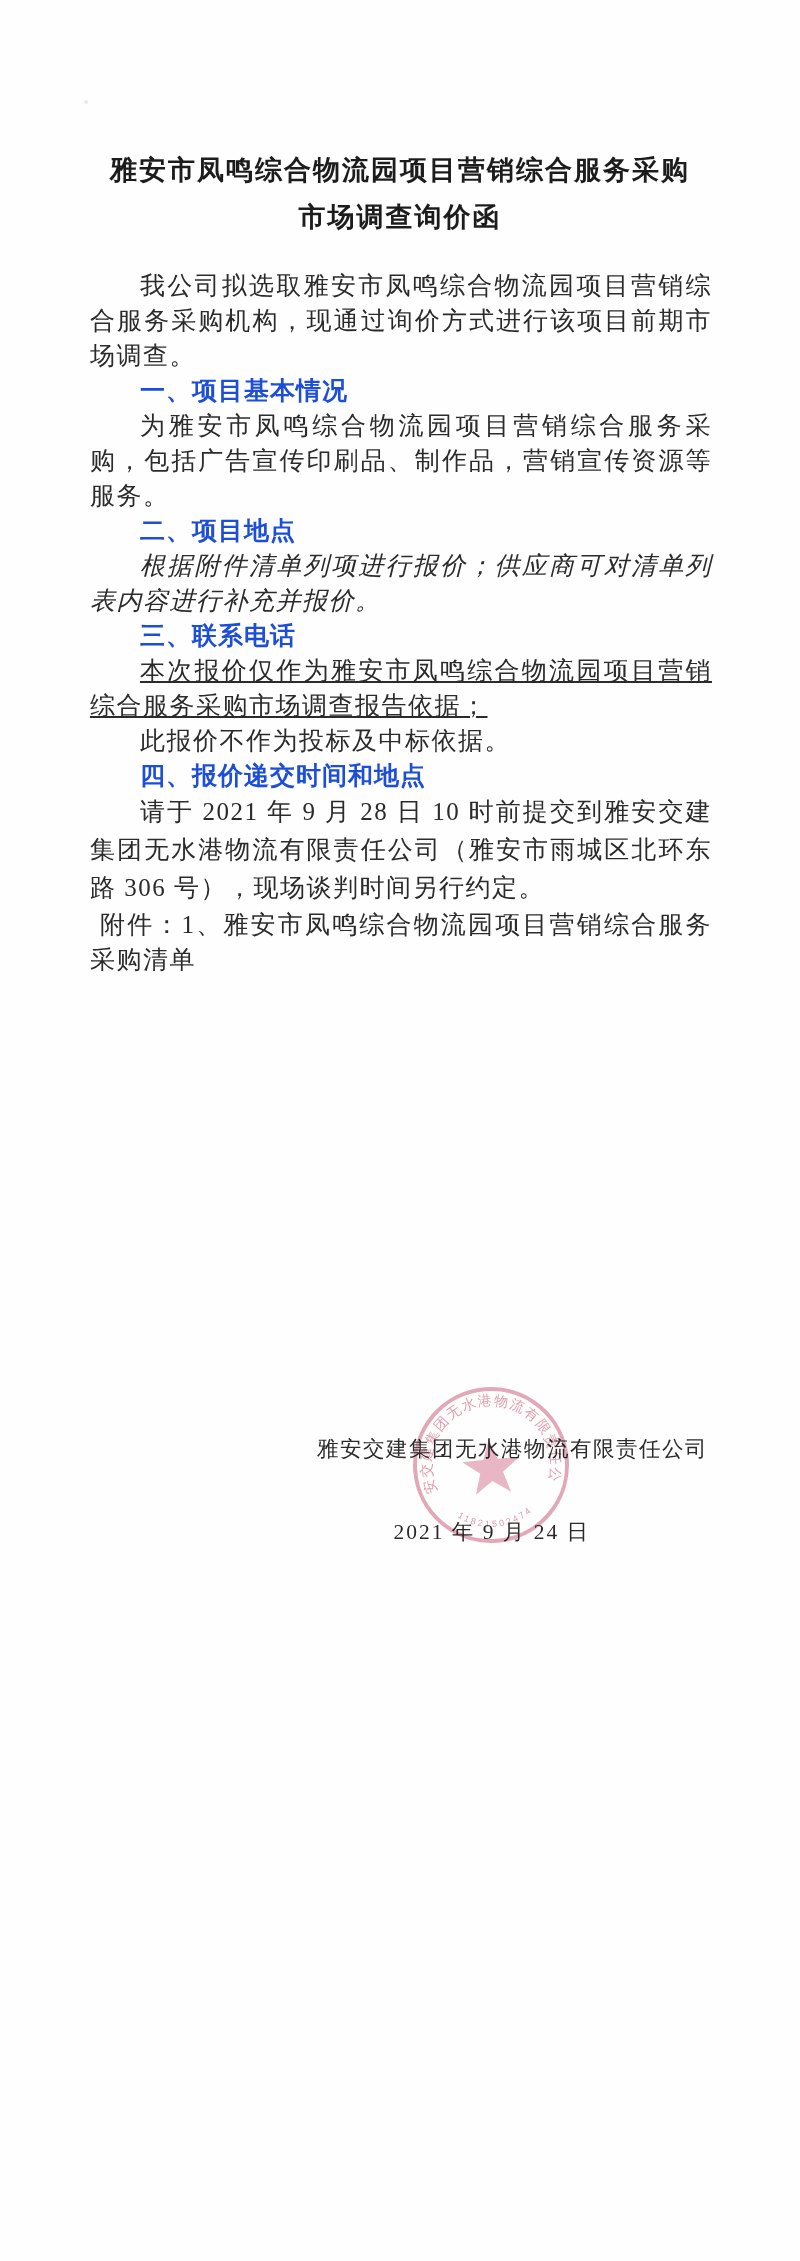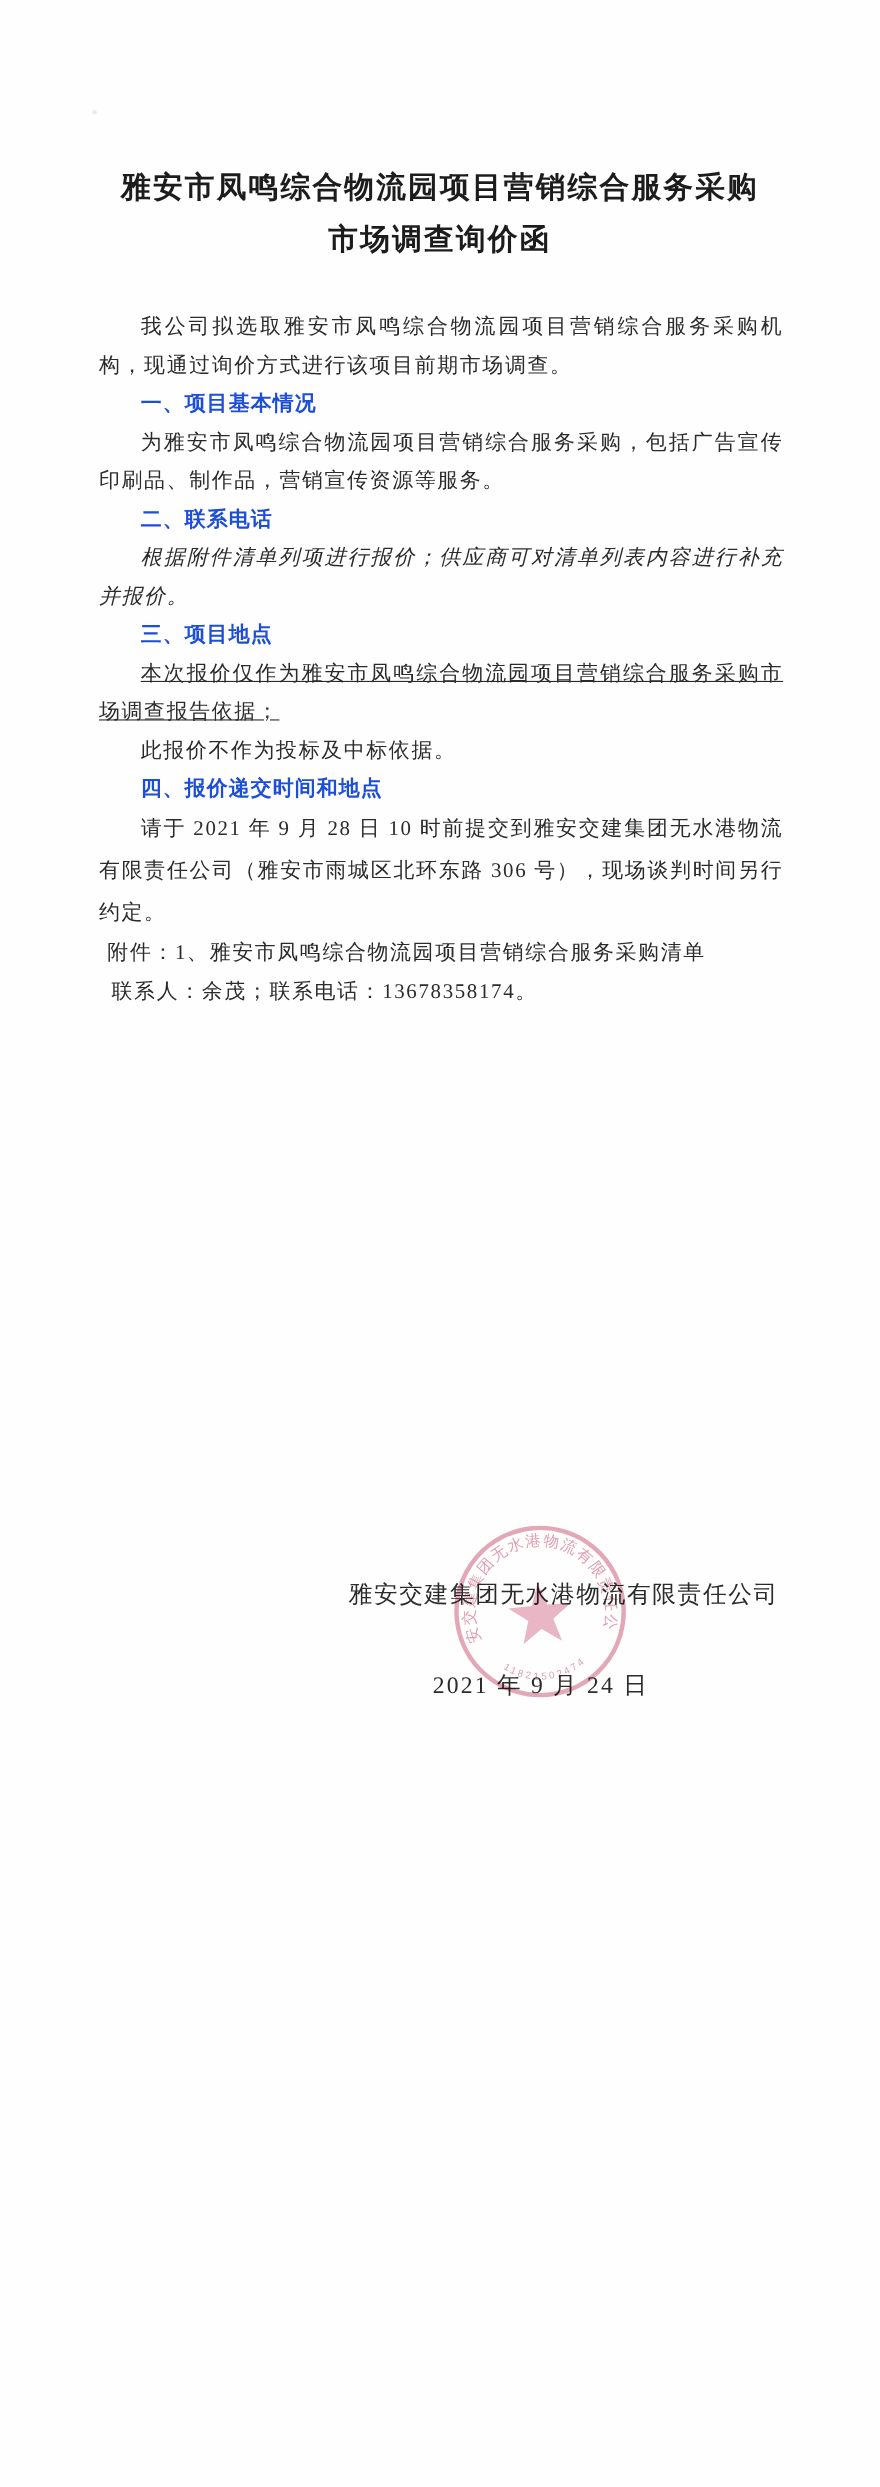--- a/index.html
+++ b/index.html
@@ -12,22 +12,22 @@
     color:#2b2b2b;
   }
   .title{
     position:absolute;top:147px;left:0;right:0;
     margin:0;text-align:center;
     font-size:27px;line-height:47px;font-weight:bold;
     color:#1c1c1c;letter-spacing:2px;
     font-family:"Liberation Serif","DejaVu Serif",serif;
   }
   .body-block{
-    position:absolute;top:280px;left:90px;width:622px;
-    font-size:19px;line-height:35px;letter-spacing:1.5px;
+    position:absolute;top:268px;left:90px;width:622px;
+    font-size:25px;line-height:35px;letter-spacing:1.5px;
     text-align:justify;
   }
   .body-block p{margin:0;text-indent:2em;}
   .heading{
     font-family:"Liberation Sans","DejaVu Sans",sans-serif;
     font-weight:bold;color:#1d4ed8;
     text-indent:2em;letter-spacing:1px;
   }
   .h1{margin-top:5px;}
   .p1{margin-top:7px;}
@@ -70,32 +70,31 @@
     <span>雅安市凤鸣综合物流园项目营销综合服务采购</span><br>
     <span>市场调查询价函</span>
   </h1>
 
   <div class="body-block">
     <p>我公司拟选取雅安市凤鸣综合物流园项目营销综合服务采购机构，现通过询价方式进行该项目前期市场调查。</p>
 
     <p class="heading h1">一、项目基本情况</p>
     <p class="p1">为雅安市凤鸣综合物流园项目营销综合服务采购，包括广告宣传印刷品、制作品，营销宣传资源等服务。</p>
 
-    <p class="heading h2">二、联系电话</p>
+    <p class="heading h2">二、项目地点</p>
     <p class="p2">根据附件清单列项进行报价；供应商可对清单列表内容进行补充并报价。</p>
 
-    <p class="heading h3">三、项目地点</p>
+    <p class="heading h3">三、联系电话</p>
     <p class="p3a">本次报价仅作为雅安市凤鸣综合物流园项目营销综合服务采购市场调查报告依据；</p>
     <p class="p3b">此报价不作为投标及中标依据。</p>
 
     <p class="heading h4">四、报价递交时间和地点</p>
     <p class="p4">请于 2021 年 9 月 28 日 10 时前提交到雅安交建集团无水港物流有限责任公司（雅安市雨城区北环东路 306 号），现场谈判时间另行约定。</p>
 
     <p class="attachment">附件：1、雅安市凤鸣综合物流园项目营销综合服务采购清单</p>
-    <p class="contact">联系人：余茂；联系电话：13678358174。</p>
   </div>
 
   <div class="signature">
     <div class="company">雅安交建集团无水港物流有限责任公司</div>
     <div class="date">2021 年 9 月 24 日</div>
   </div>
 
   <div class="stamp">
     <svg viewBox="0 0 160 160" xmlns="http://www.w3.org/2000/svg">
       <circle cx="80" cy="80" r="76" fill="none" stroke="#dd92a6" stroke-width="4" opacity="0.9"></circle>

